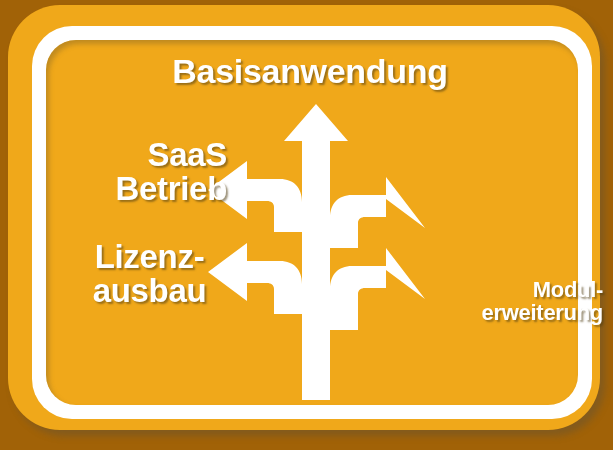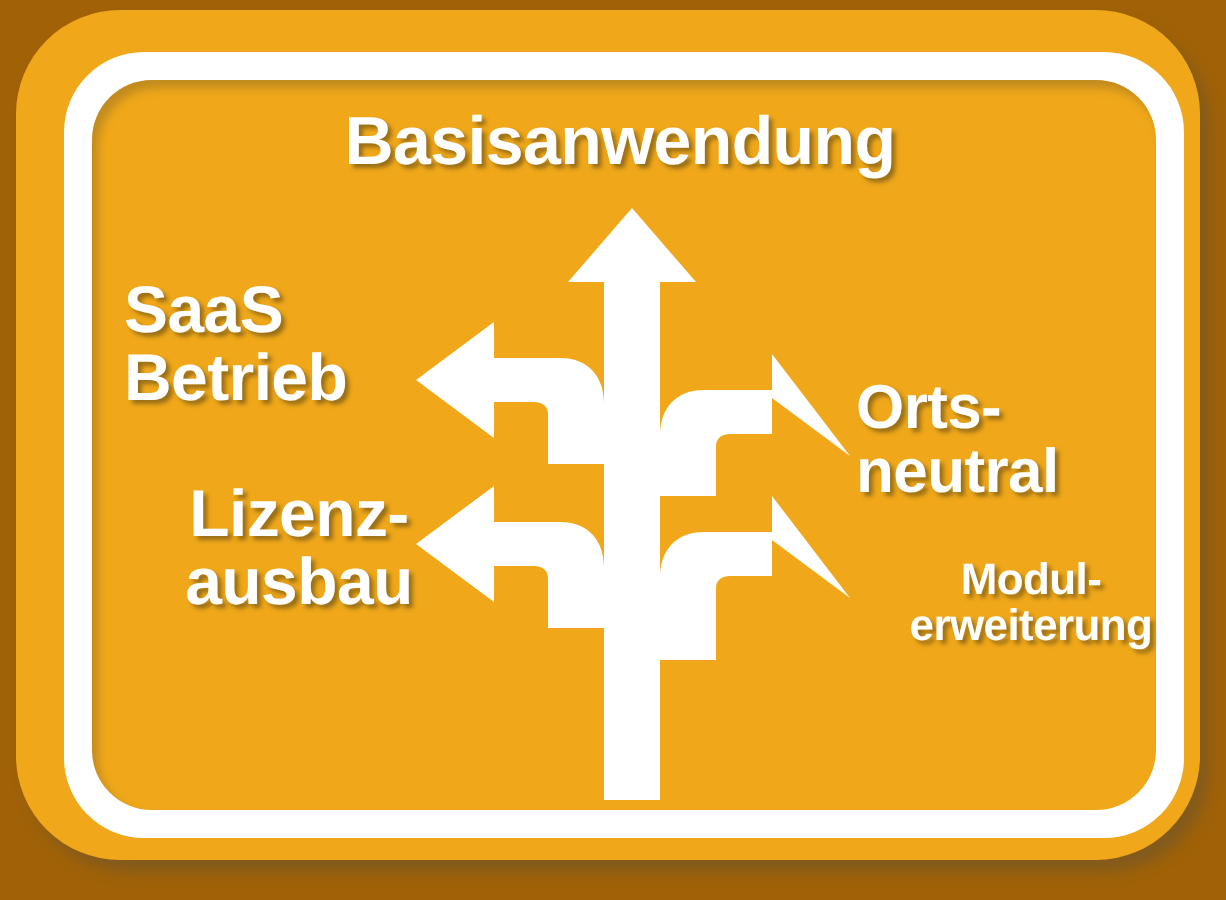--- a/index.html
+++ b/index.html
@@ -86,21 +86,21 @@
     top: 54px;
     width: 380px;
     text-align: center;
     font-size: 34px;
   }
 
   .label-saas {
     left: 62px;
     top: 138px;
     width: 165px;
-    text-align: left;
+    text-align: right;
     font-size: 33px;
   }
 
   .label-lizenz {
     left: 62px;
     top: 240px;
     width: 175px;
     text-align: center;
     font-size: 33px;
   }
@@ -110,21 +110,21 @@
     top: 188px;
     width: 165px;
     text-align: left;
     font-size: 31px;
   }
 
   .label-modul {
     left: 428px;
     top: 278px;
     width: 175px;
-    text-align: center;
+    text-align: right;
     font-size: 22px;
     line-height: 1.06;
   }
 </style>
 </head>
 <body>
 
 <div id="canvas">
 
   <div class="frame-outer">
@@ -205,19 +205,17 @@
   </svg>
 
   <div class="label label-title">Basisanwendung</div>
 
   <div class="label label-saas">SaaS
 Betrieb</div>
 
   <div class="label label-lizenz">Lizenz-
 ausbau</div>
 
-  <div class="label label-orts">Orts-
-neutral</div>
 
   <div class="label label-modul">Modul-
 erweiterung</div>
 
 </div>
 
 </body></html>

